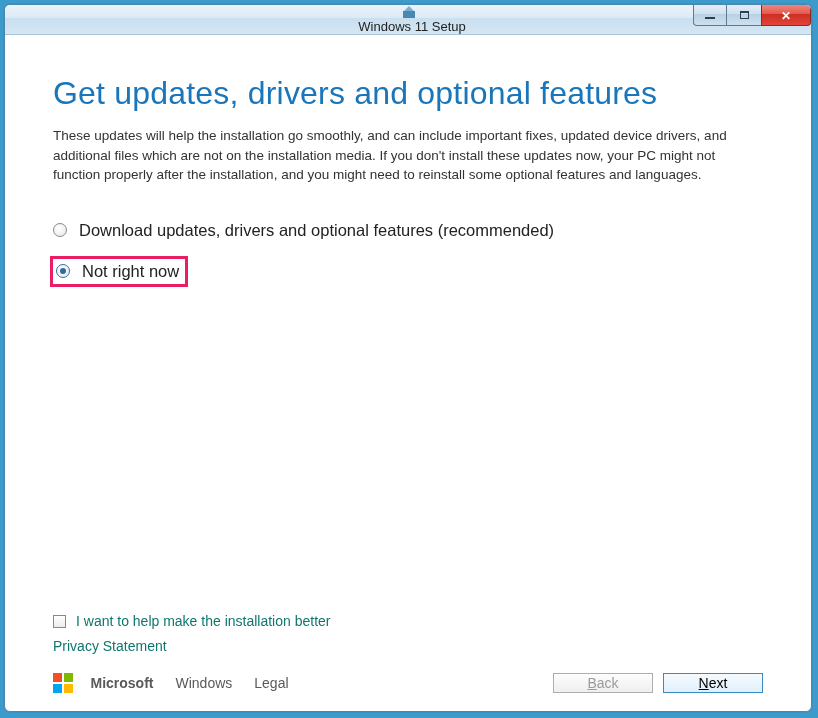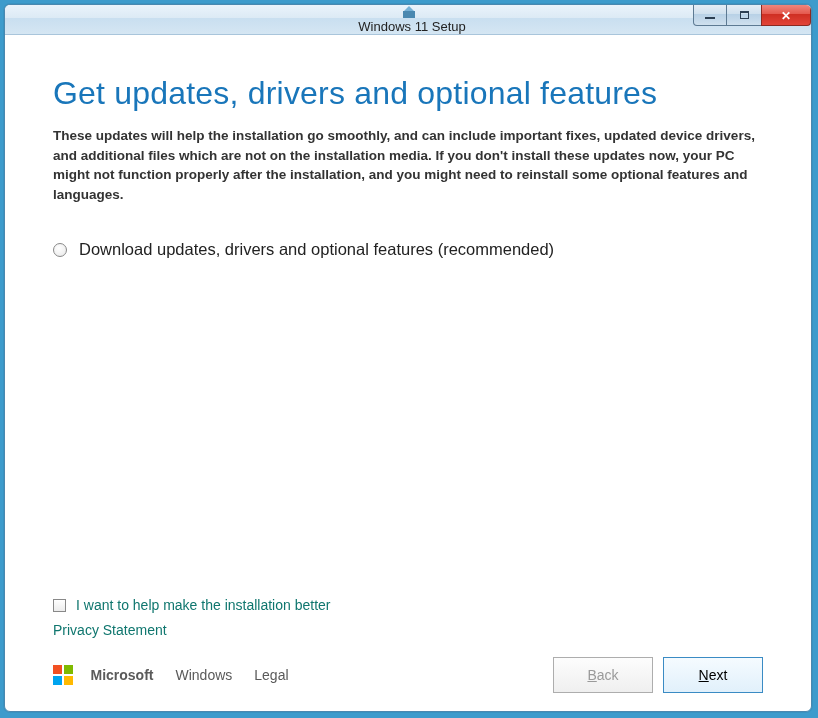--- a/index.html
+++ b/index.html
@@ -83,21 +83,20 @@
       font-weight: 300;
       color: #1976ba;
       margin-bottom: 14px;
       letter-spacing: 0.2px;
     }
     .description {
       font-size: 13.5px;
       color: #333;
       line-height: 1.45;
       margin-bottom: 36px;
-      font-weight: bold;
     }
     .radio-group { }
     .radio-row {
       display: flex;
       align-items: center;
       margin-bottom: 16px;
     }
     .radio-row .radio {
       width: 14px; height: 14px;
       border: 1px solid #888;
@@ -184,21 +183,21 @@
       font-size: 14px;
       color: #5a5a5a;
       cursor: pointer;
     }
     .nav-buttons {
       display: flex;
       gap: 10px;
     }
     .nav-btn {
       width: 100px;
-      height: 36px;
+      height: 20px;
       font-size: 14px;
       border: 1px solid #adadad;
       background: linear-gradient(to bottom, #fdfdfd, #efefef);
       display: flex;
       align-items: center;
       justify-content: center;
       cursor: pointer;
     }
     .nav-btn.primary {
       border-color: #3a8bc4;
@@ -234,20 +233,26 @@
 
   <div class="content">
     <h1 class="heading">Get updates, drivers and optional features</h1>
     <p class="description">These updates will help the installation go smoothly, and can include important fixes, updated device drivers, and additional files which are not on the installation media. If you don't install these updates now, your PC might not function properly after the installation, and you might need to reinstall some optional features and languages.</p>
 
     <div class="radio-group">
       <div class="radio-row">
         <span class="radio"></span>
         <span class="radio-label">Download updates, drivers and optional features (recommended)</span>
       </div>
+      <div class="radio-row">
+        <span class="highlight-box">
+          <span class="radio selected"></span>
+          <span class="radio-label">Not right now</span>
+        </span>
+      </div>
     </div>
   </div>
 
   <div class="bottom-area">
     <div class="checkbox-row">
       <span class="checkbox"></span>
       <span class="link">I want to help make the installation better</span>
     </div>
     <div class="privacy">
       <span class="link">Privacy Statement</span>

